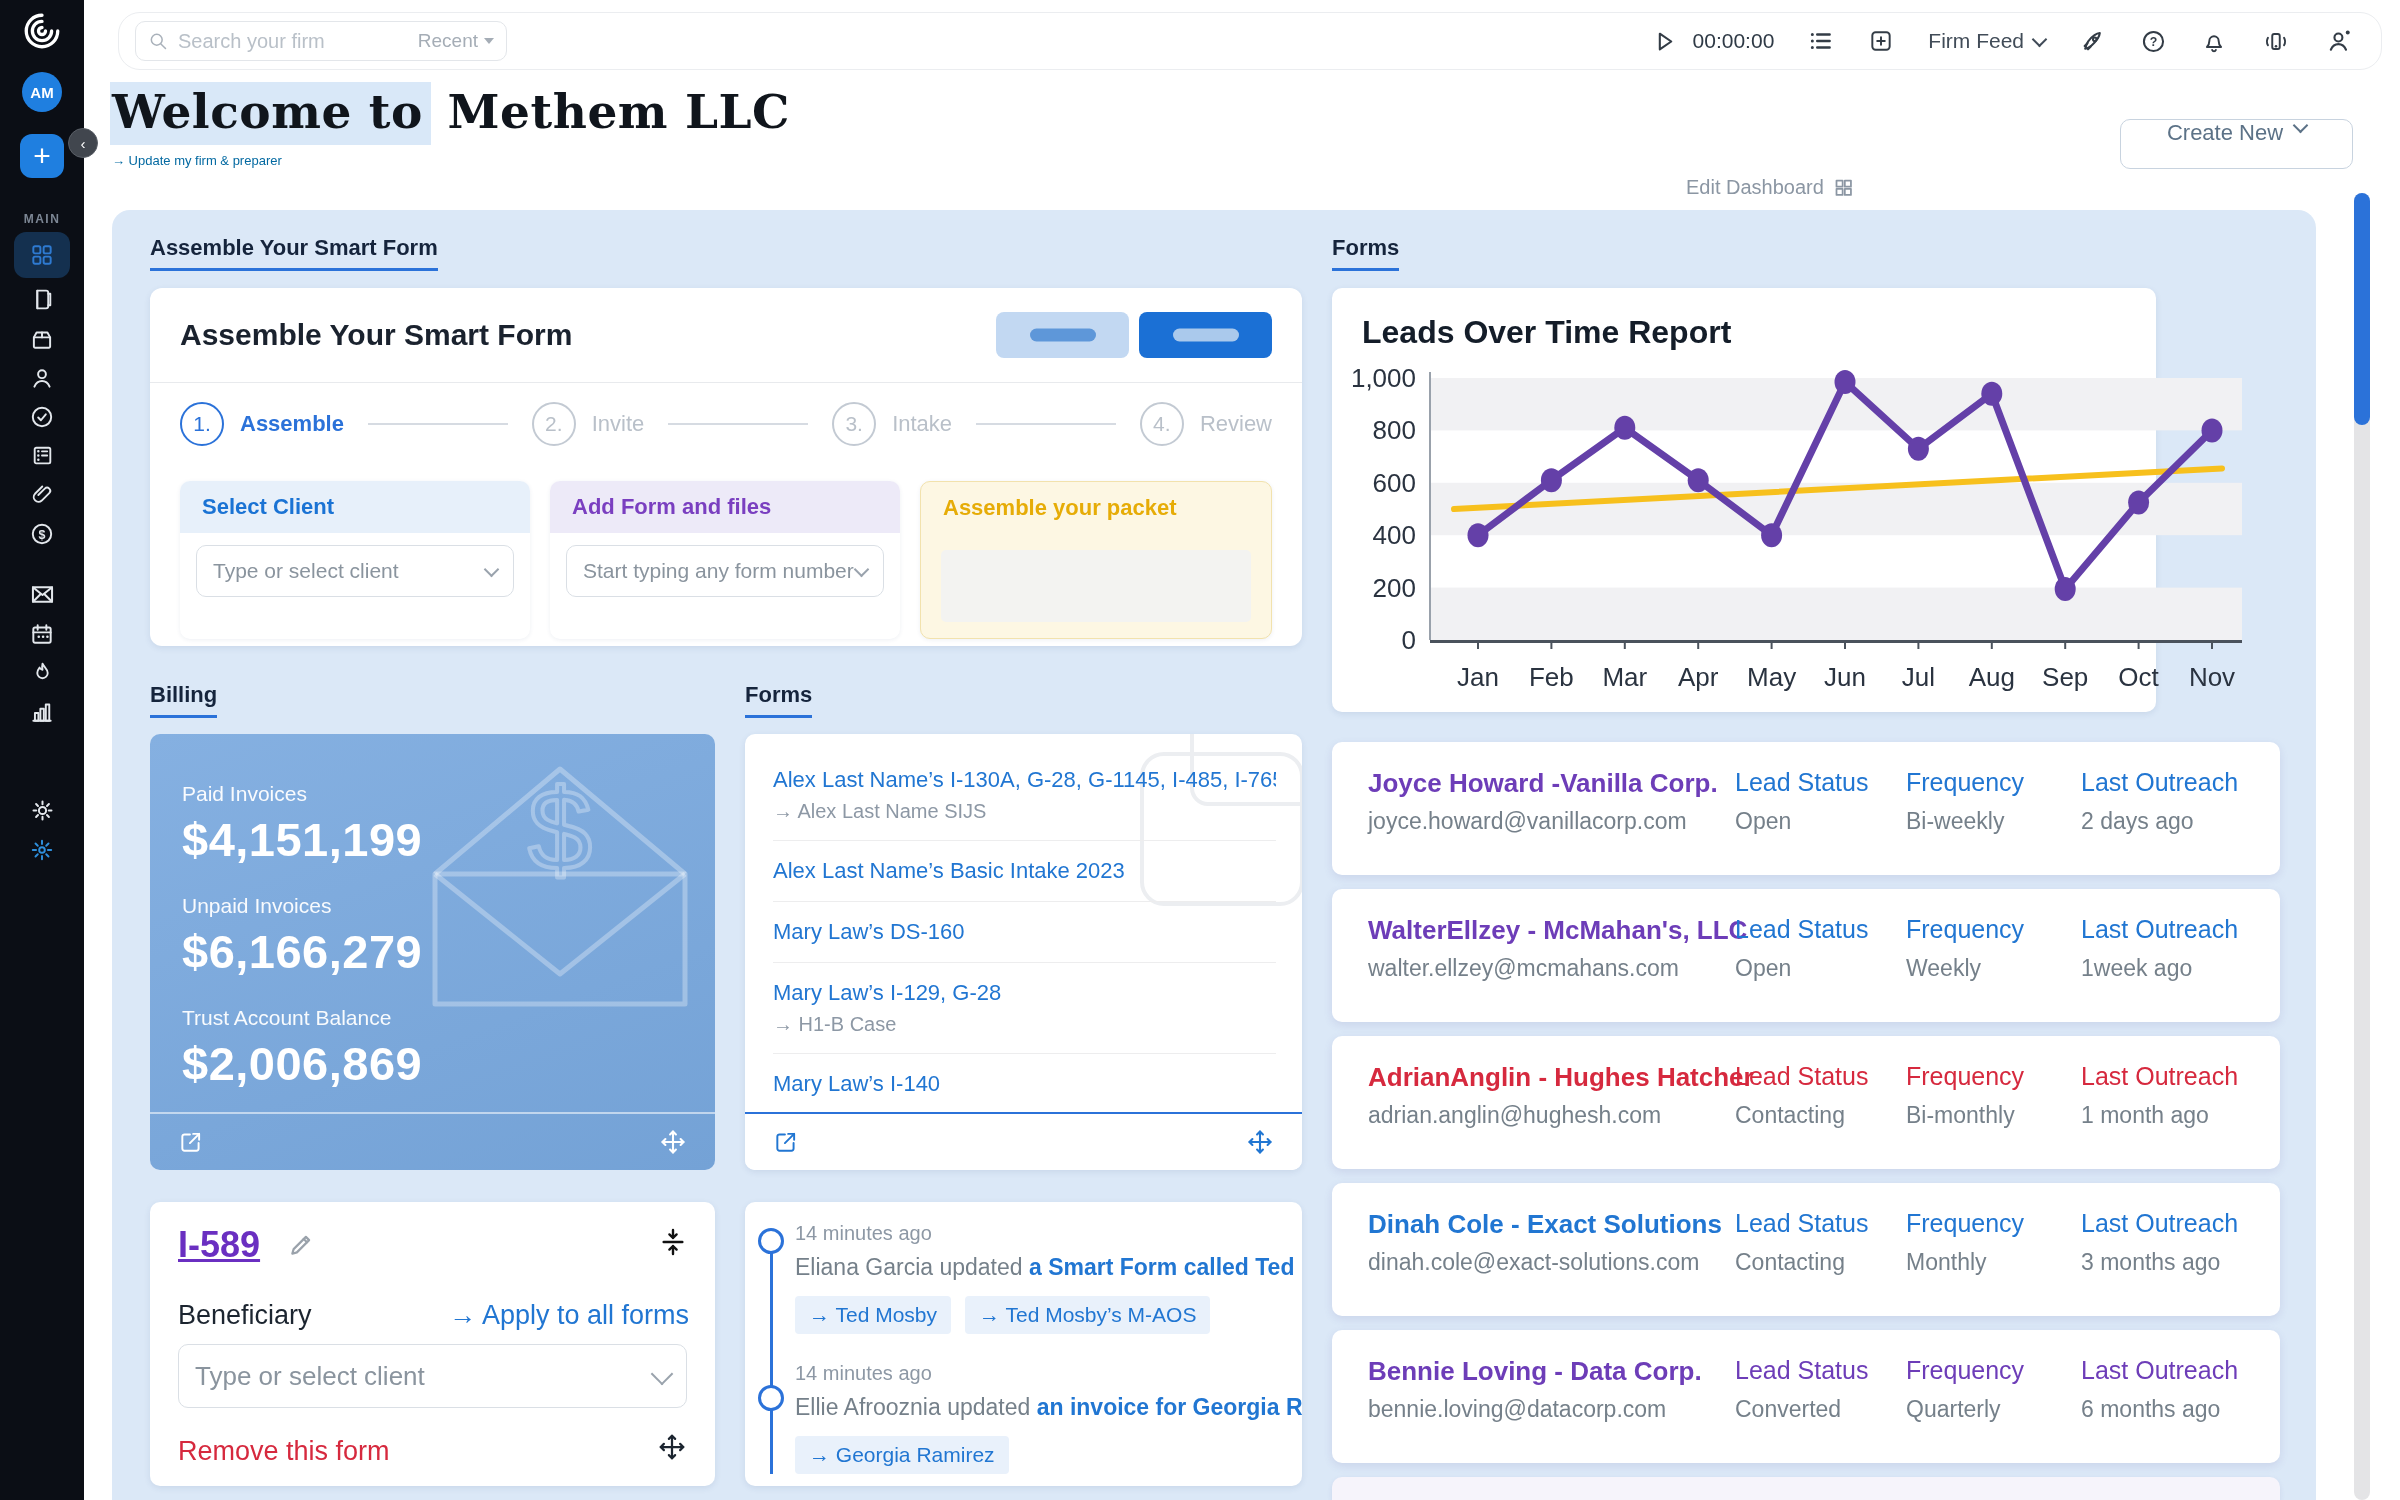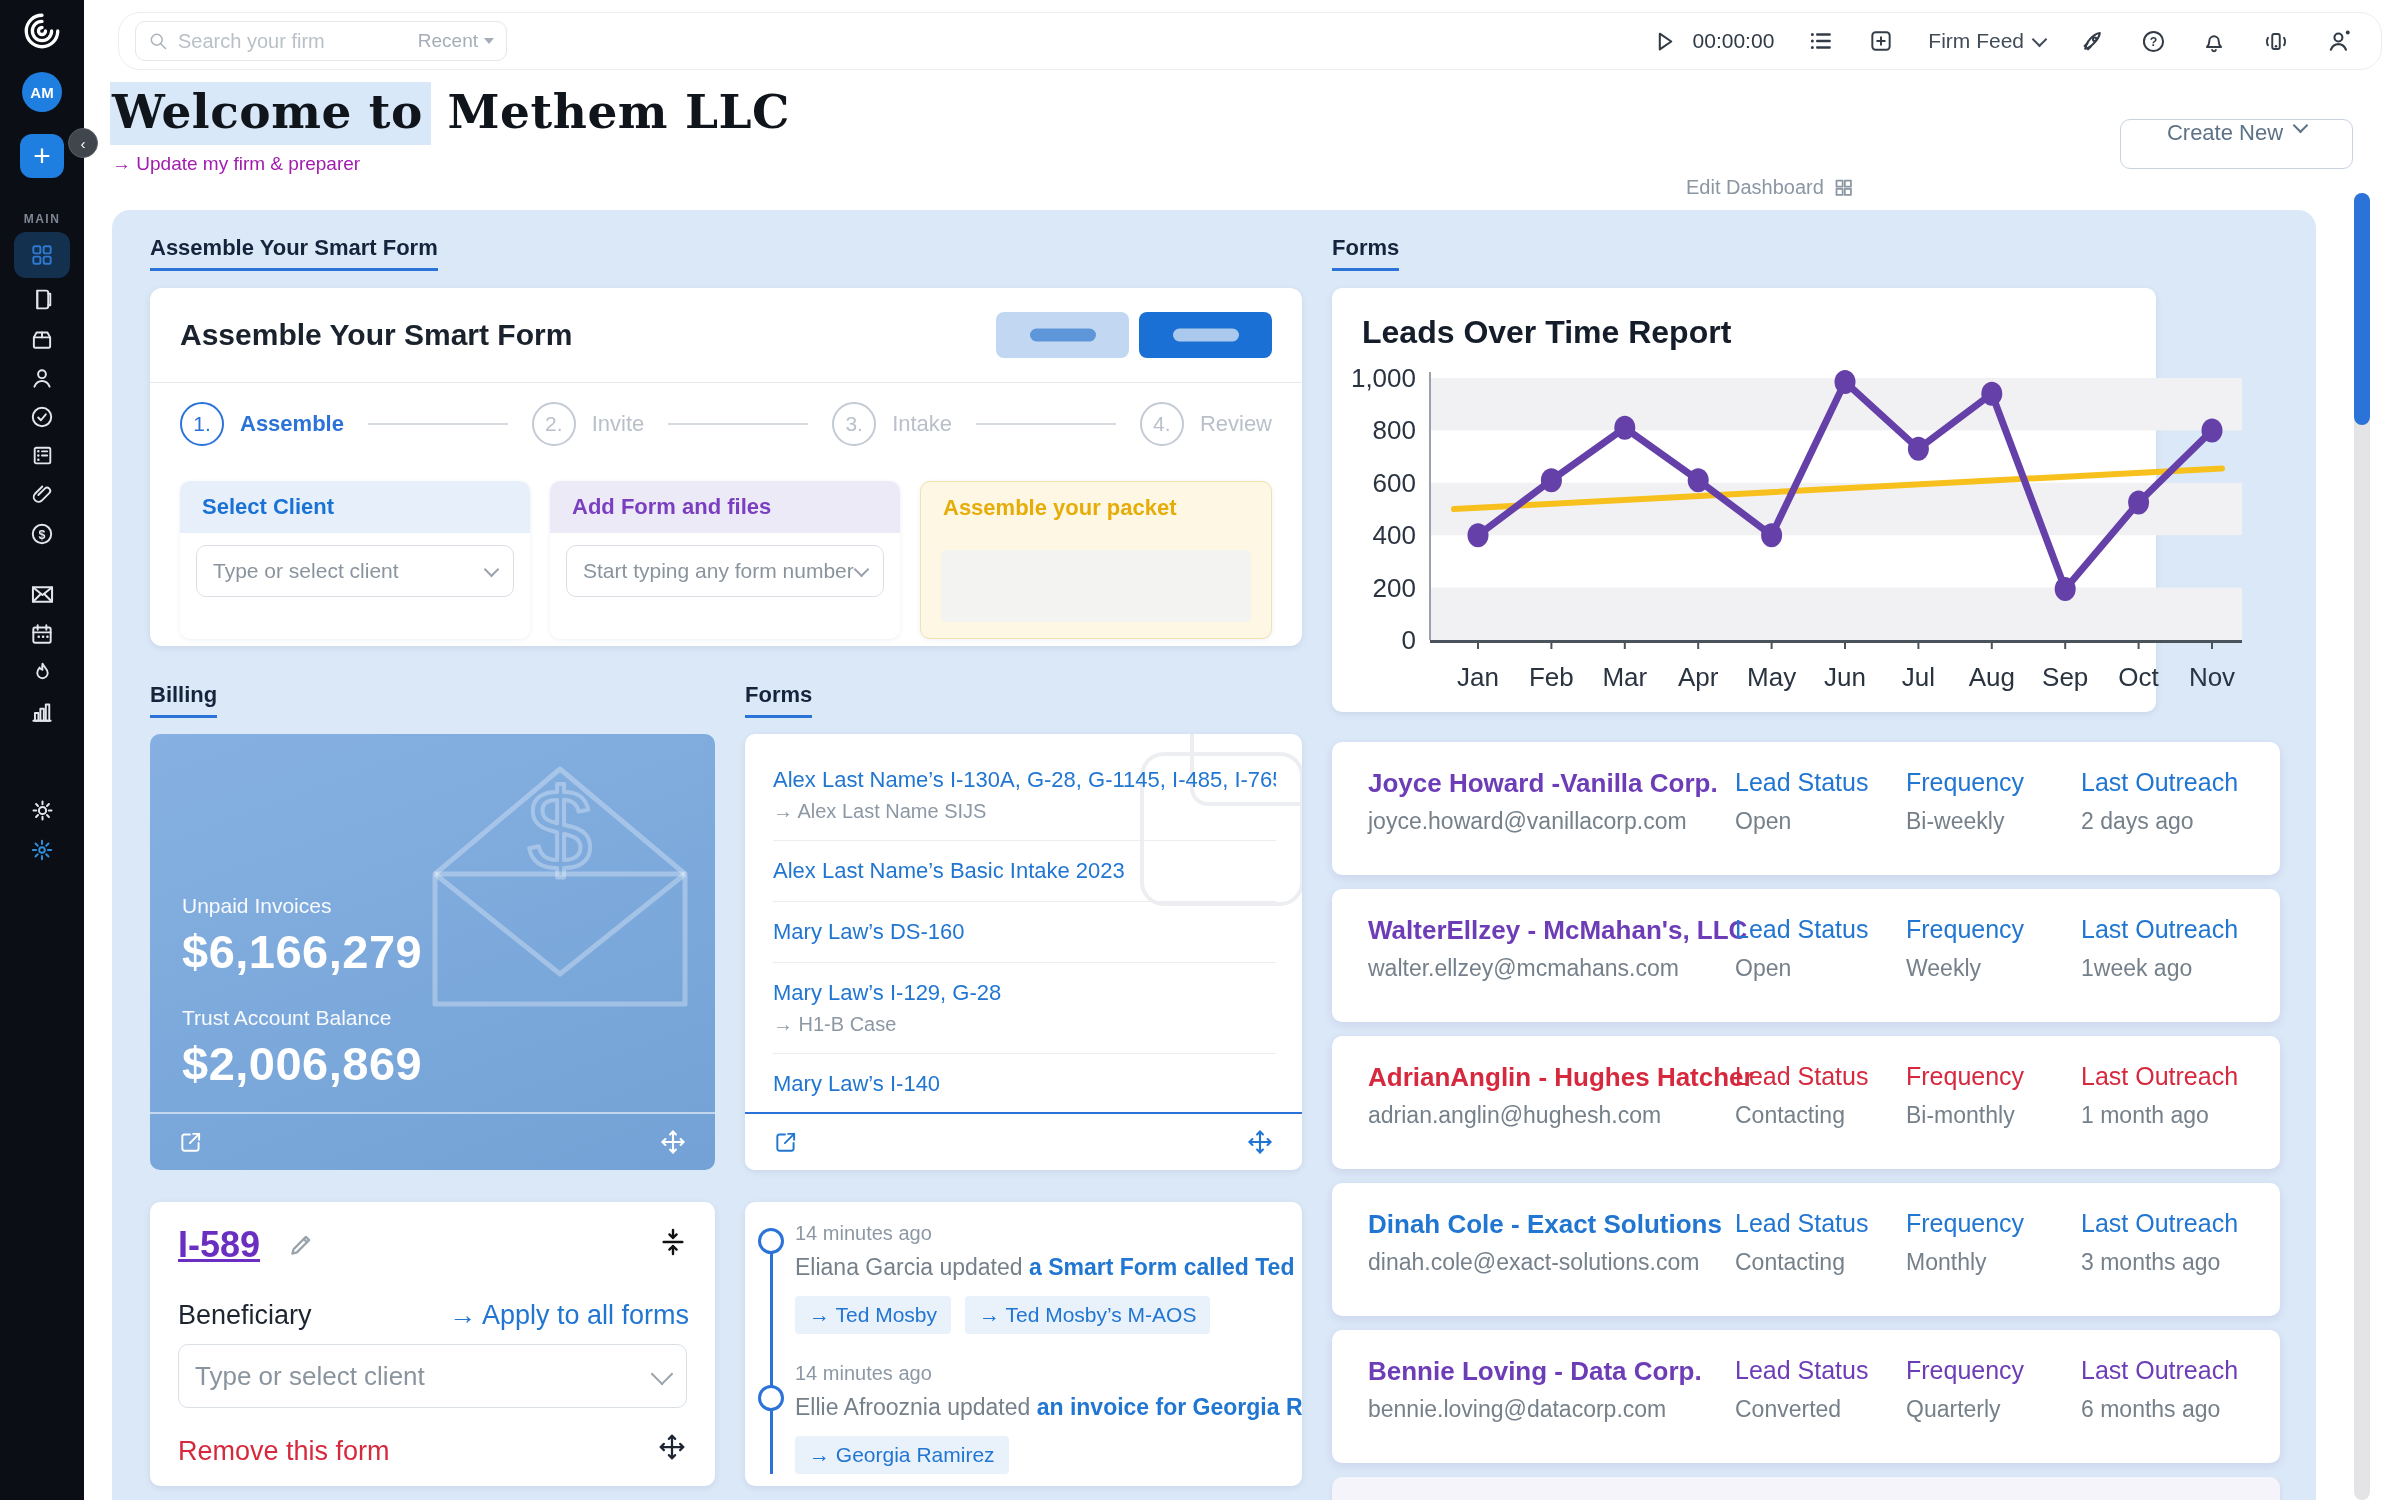--- a/index.html
+++ b/index.html
@@ -36,21 +36,21 @@
   .tri{width:0;height:0;border-left:5px solid transparent;border-right:5px solid transparent;border-top:6px solid #a5adb6;margin-left:6px;}
   .tb-right{margin-left:auto;display:flex;align-items:center;gap:34px;margin-right:28px;color:#333c46;}
   .timer{font-size:21px;color:#2f3a46;margin-left:-18px;}
   .firmfeed{font-size:21px;color:#414c58;display:flex;align-items:center;cursor:pointer;}
   .chev{display:inline-block;width:9px;height:9px;border-right:2px solid currentColor;border-bottom:2px solid currentColor;
         transform:rotate(45deg);margin-left:10px;margin-bottom:4px;}
 
   
   h1{margin:0;font-family:"DejaVu Serif","Liberation Serif",serif;font-size:47px;font-weight:600;color:#10151c;letter-spacing:.5px;}
   .hl{background:#d9e8f8;padding:2px 8px 6px 2px;}
-  .update-link{font-size:19px;color:#a21caf;cursor:pointer;}
+  .update-link{font-size:13px;color:#0369a1;cursor:pointer;}
   .create-btn{left:2120px;top:119px;width:233px;height:50px;border:1.5px solid #c8d3df;border-radius:10px;background:#fff;
               color:#5c7287;font-size:22px;display:flex;justify-content:center;cursor:pointer;box-sizing:border-box;}
   .create-btn .chev{margin-left:12px;}
   .edit-dash{left:1686px;top:176px;display:flex;align-items:center;gap:9px;color:#8b96a3;font-size:20px;cursor:pointer;}
 
   
   .panel{left:112px;top:210px;width:2204px;height:1290px;background:#dbe8f7;border-radius:18px 18px 0 0;}
   .sec-lbl{font-size:22px;font-weight:700;color:#15243c;padding-bottom:7px;border-bottom:3px solid #2b72d9;display:inline-block;}
 
   .card{background:#fff;border-radius:10px;box-shadow:0 2px 6px rgba(40,70,120,.10);box-sizing:border-box;}
@@ -396,20 +396,24 @@
 
   <div class="abs billing-card">
     <svg class="wm" style="right:-10px;top:0;" width="330" height="300" viewBox="0 0 330 300">
       <g fill="none" stroke="rgba(255,255,255,.30)" stroke-width="5" stroke-linejoin="round">
         <path d="M40 140 L165 35 L290 140"></path>
         <rect x="40" y="140" width="250" height="130"></rect>
         <path d="M40 140 L165 240 L290 140"></path>
         <text x="165" y="135" font-size="115" text-anchor="middle" stroke-width="4">$</text>
       </g>
     </svg>
+    <div class="bstat" style="top:48px;">
+      <div class="blbl">Paid Invoices</div>
+        <div class="bval">$4,151,199</div>
+    </div>
     <div class="bstat" style="top:160px;">
       <div class="blbl">Unpaid Invoices</div>
         <div class="bval">$6,166,279</div>
     </div>
     <div class="bstat" style="top:272px;">
       <div class="blbl">Trust Account Balance</div>
         <div class="bval">$2,006,869</div>
     </div>
     <div class="bill-foot">
       <svg class="foot-ic ico" style="left:28px;color:#fff;" width="26" height="26" viewBox="0 0 24 24" stroke-width="2">

